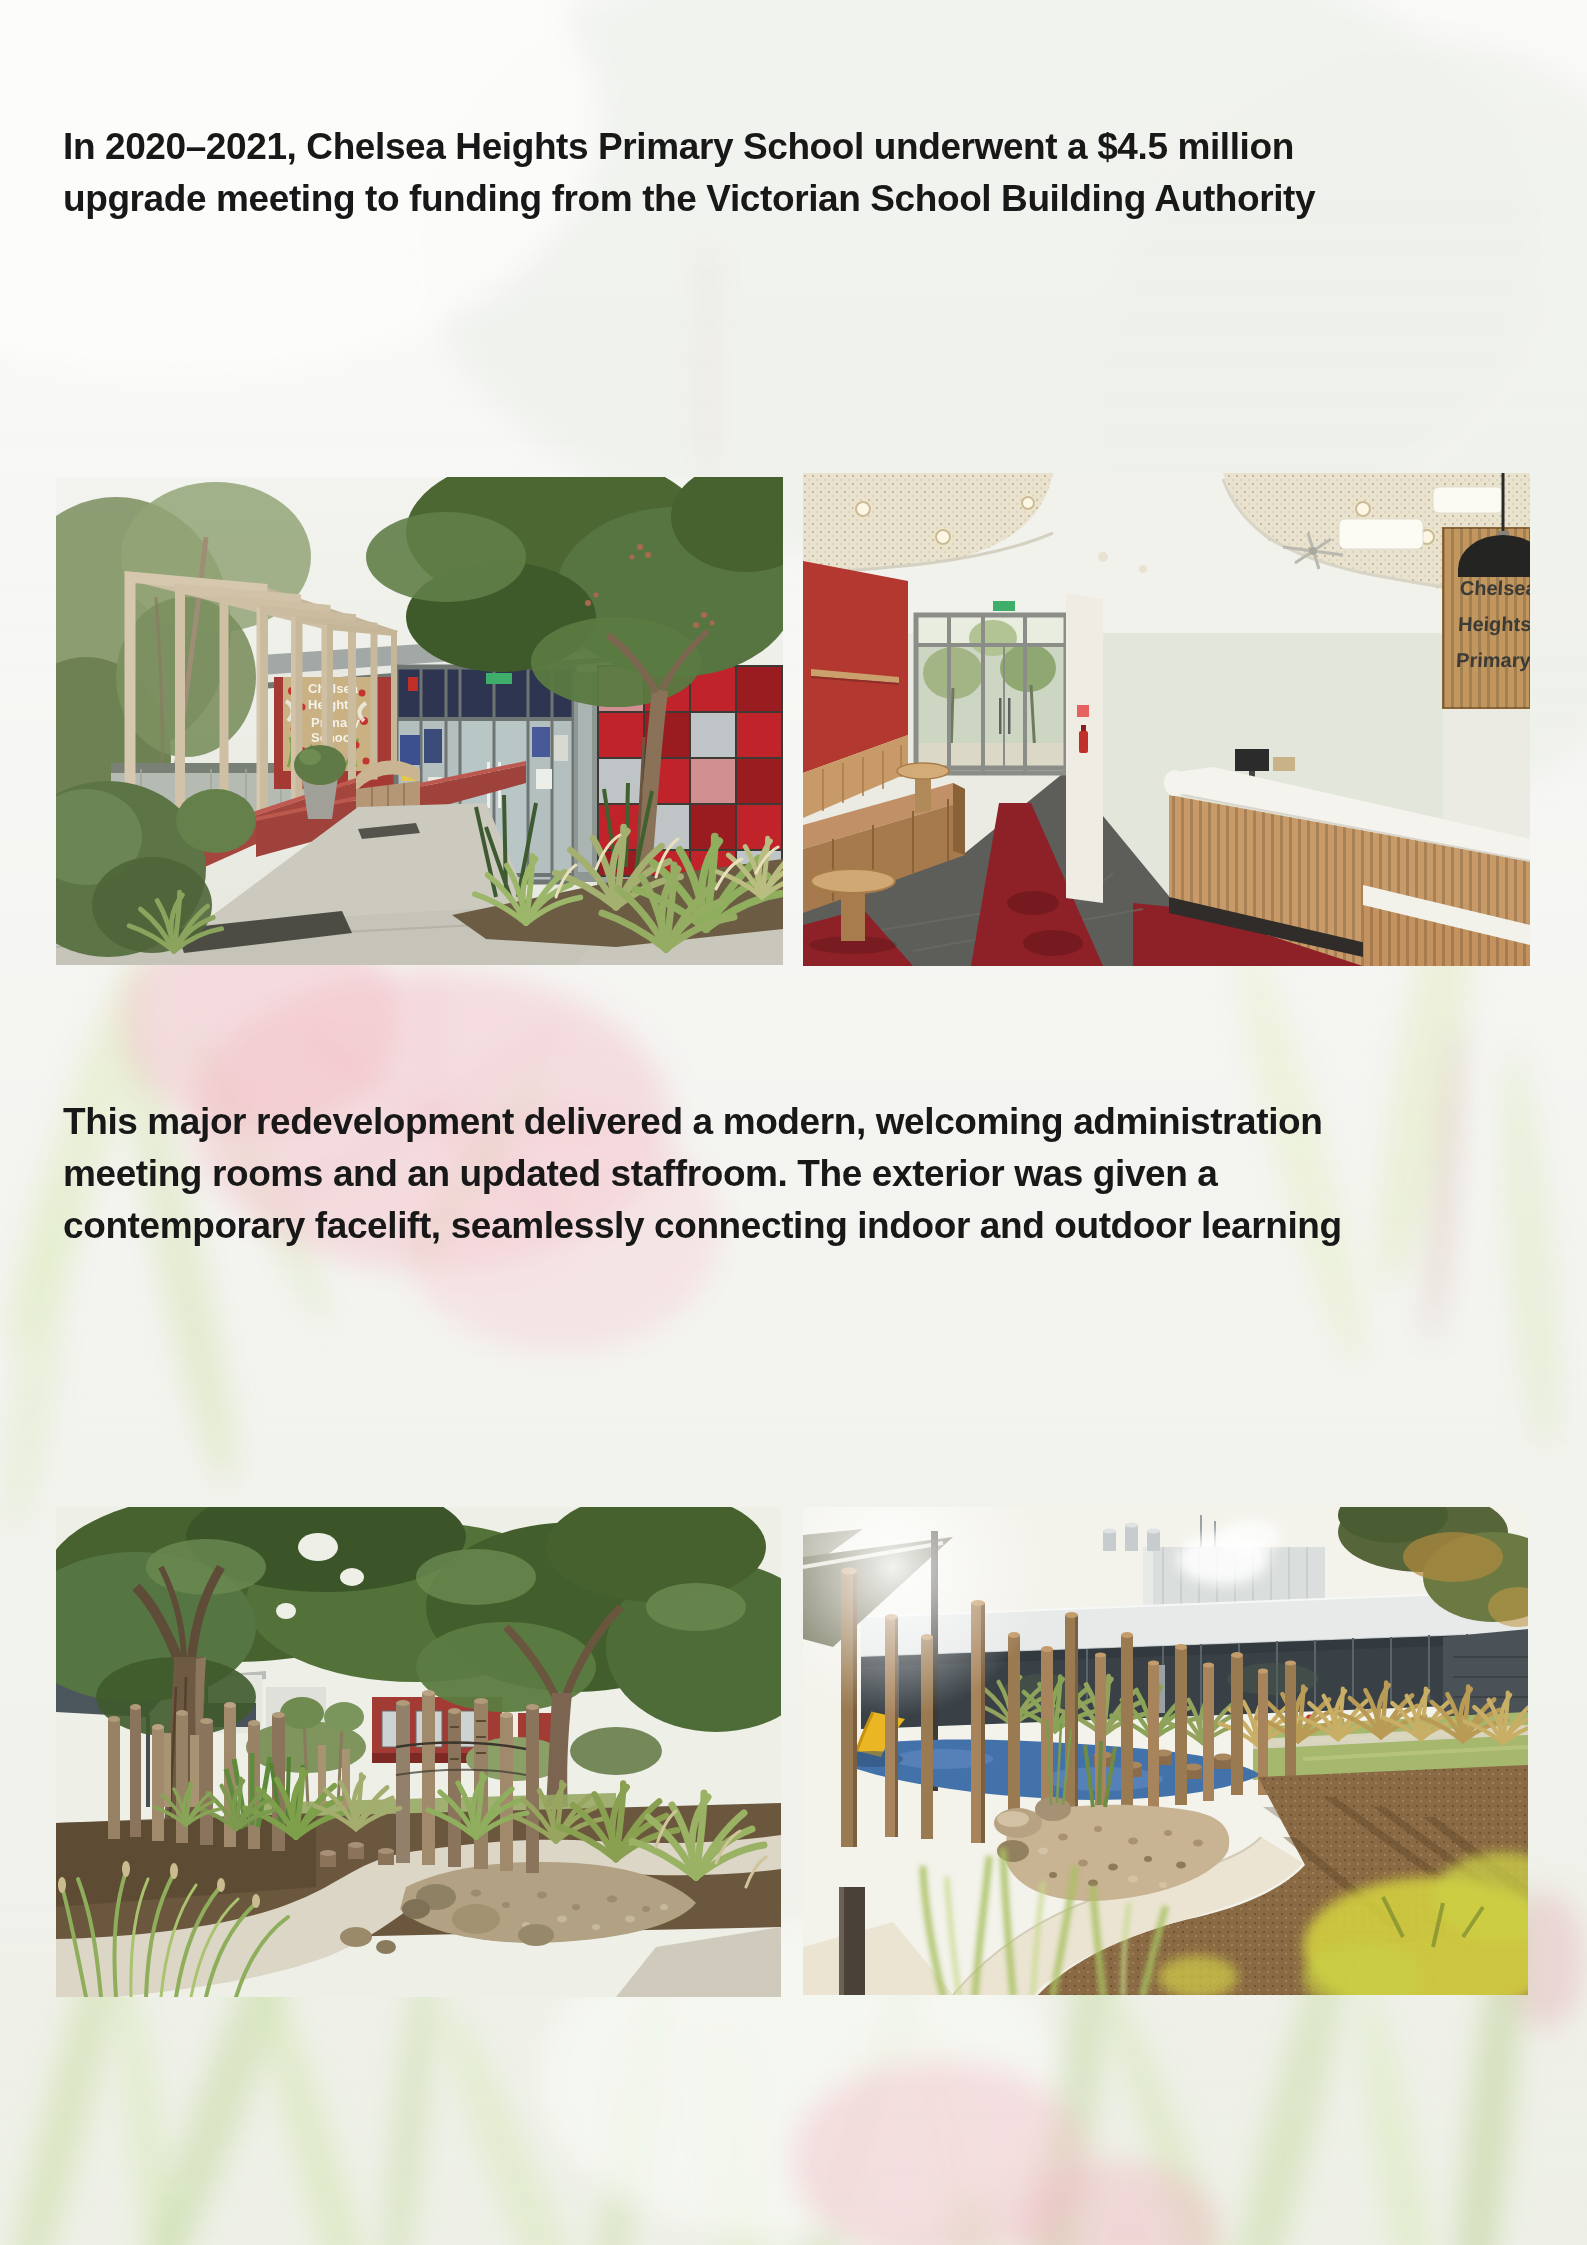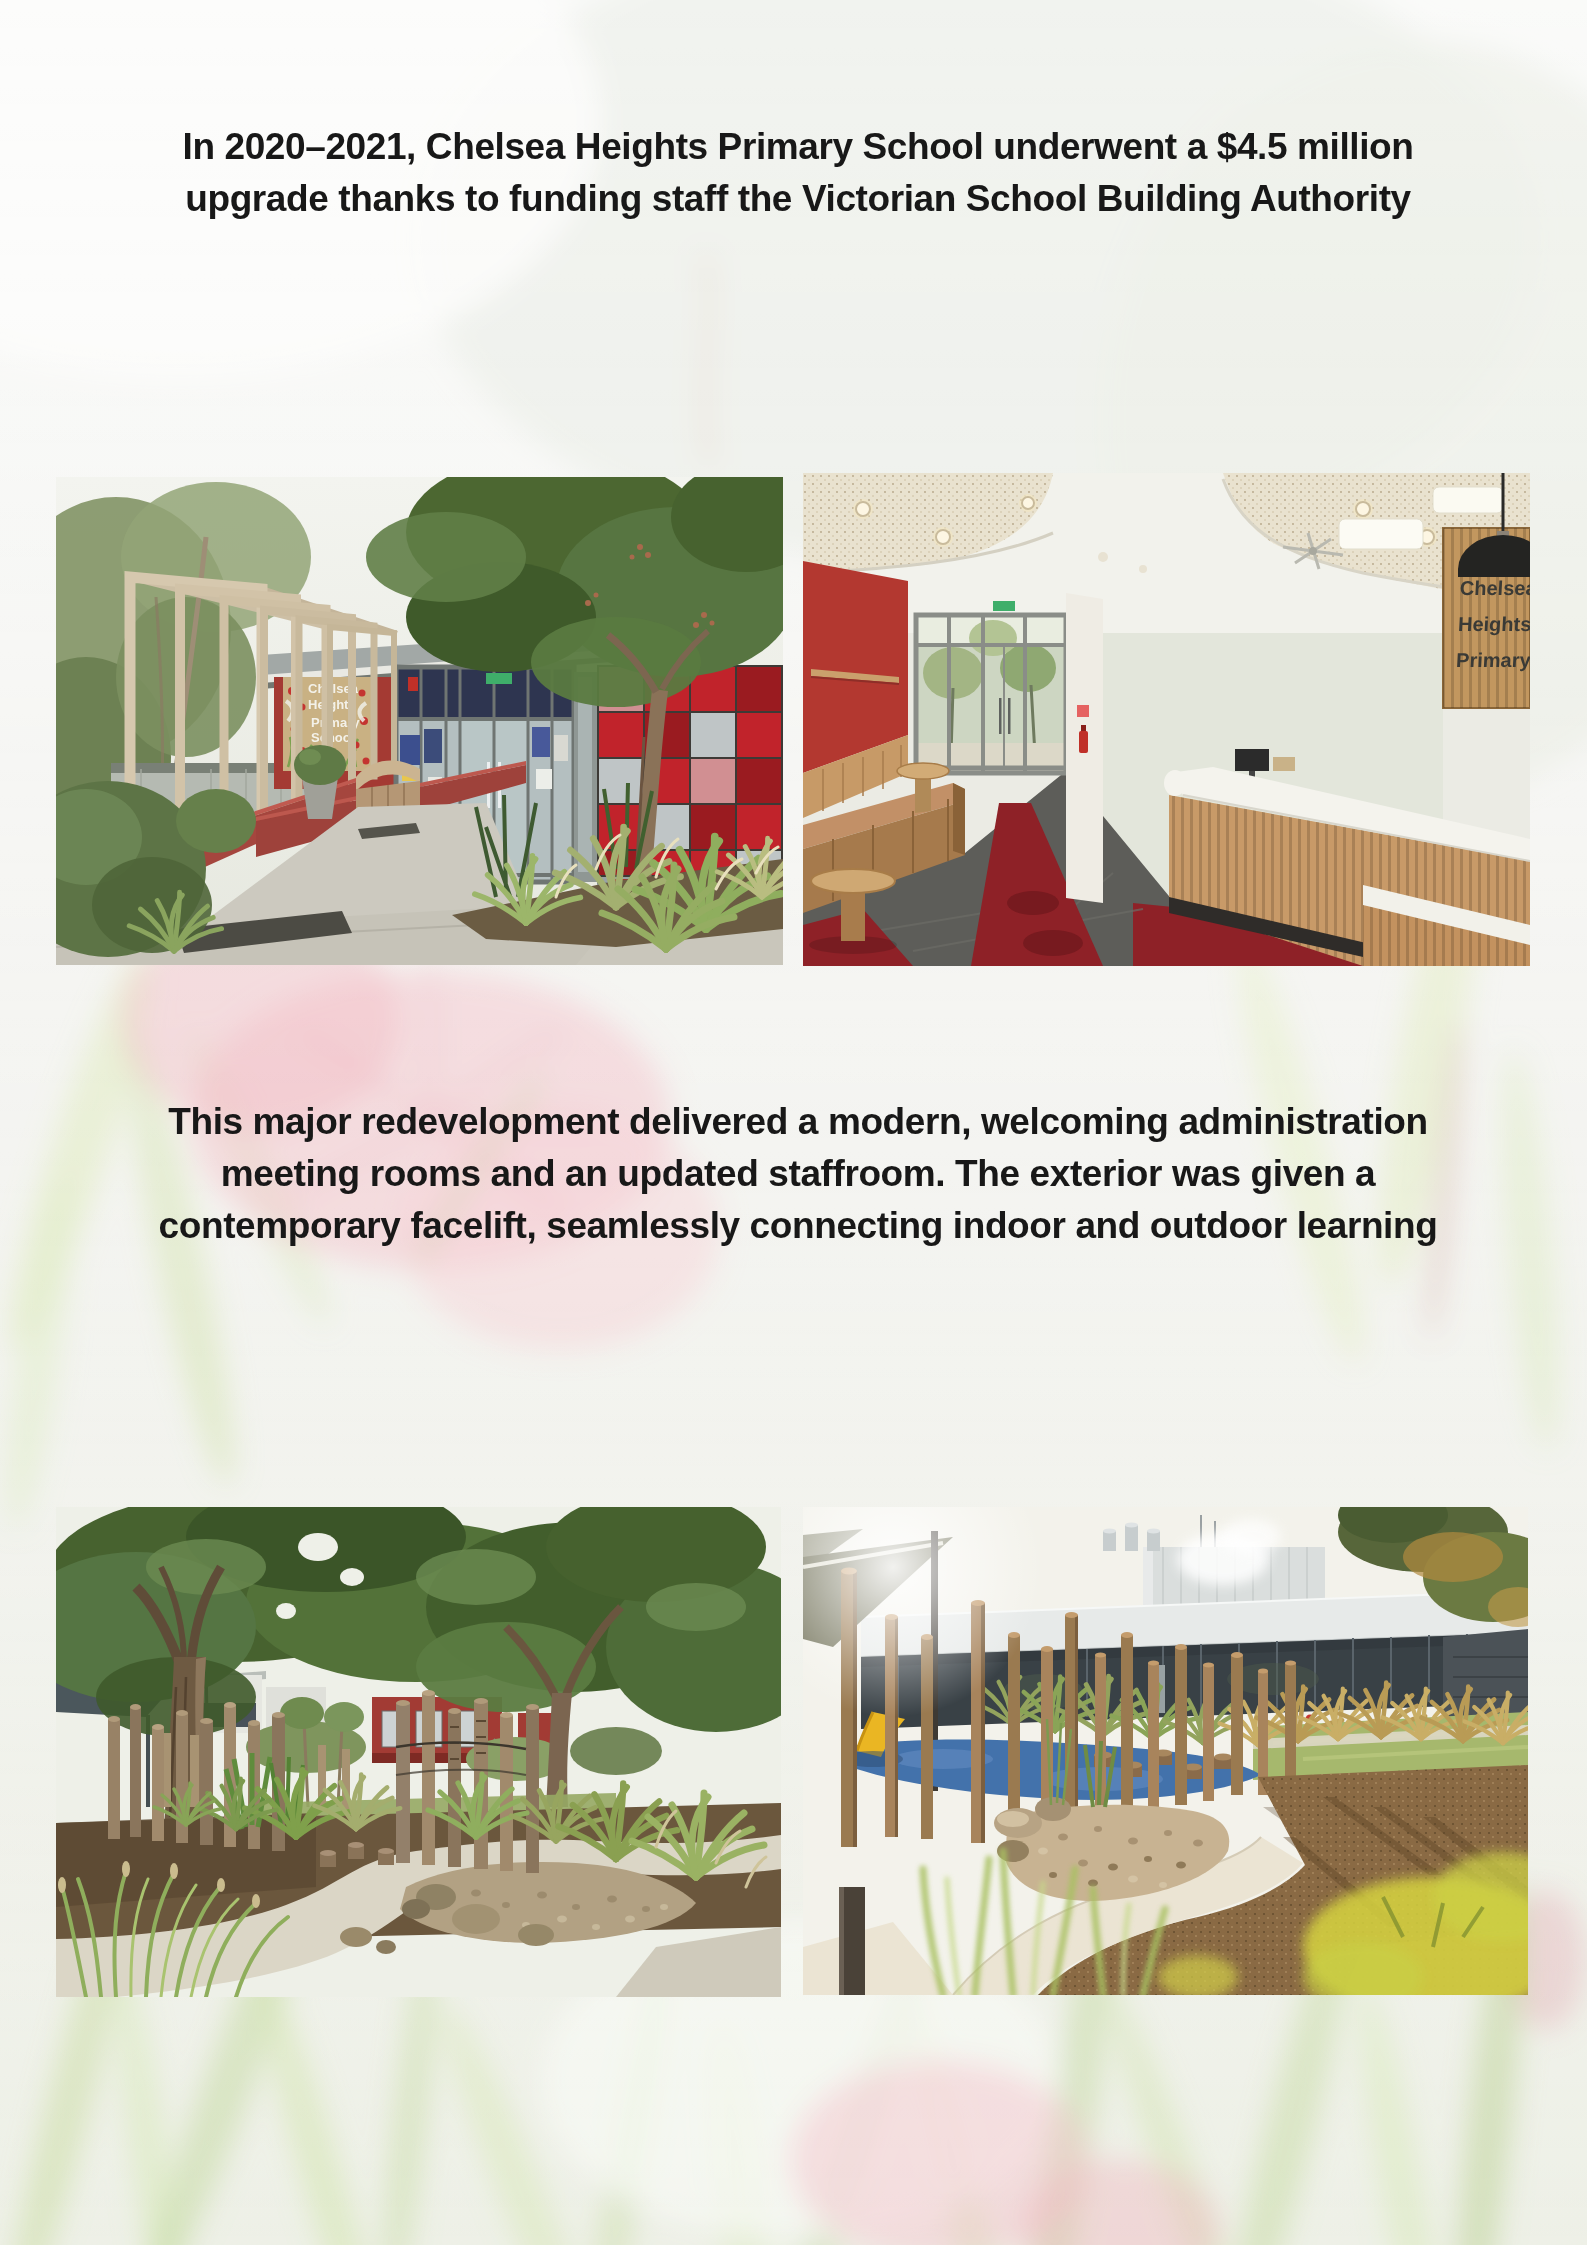--- a/index.html
+++ b/index.html
@@ -6,21 +6,21 @@
   .page{
     position:relative;width:1587px;height:2245px;overflow:hidden;
     background:#f1f2ec;
     font-family:"Liberation Sans",sans-serif;
   }
   .bg{position:absolute;left:0;top:0;width:1587px;height:2245px;}
   .para{
     position:absolute;left:63px;width:1470px;
     color:#181818;font-weight:700;font-size:37px;line-height:52px;letter-spacing:-0.4px;
   }
-  .ln{white-space:nowrap;text-align:center;}
+  .ln{white-space:nowrap;}
   #para-intro{top:121px;}
   #para-body{top:1096px;}
   .photo{position:absolute;margin:0;padding:0;display:block;}
   .photo svg{display:block;width:100%;height:100%;}
   #photo-entrance{left:56px;top:477px;width:727px;height:488px;}
   #photo-reception{left:803px;top:473px;width:727px;height:493px;}
   #photo-nature-trees{left:56px;top:1507px;width:725px;height:490px;}
   #photo-nature-building{left:803px;top:1507px;width:725px;height:488px;}
   text{font-family:"Liberation Sans",sans-serif;}
 </style>
@@ -127,21 +127,21 @@
       <ellipse cx="1490" cy="2120" rx="22" ry="240" fill="#a9c478" opacity="0.55" transform="rotate(6 1490 2120)"></ellipse>
       <ellipse cx="800" cy="2080" rx="260" ry="160" fill="#f4f6ef" opacity="0.8"></ellipse>
       <ellipse cx="940" cy="2160" rx="150" ry="100" fill="#f1b4bf" opacity="0.5"></ellipse>
       <ellipse cx="1120" cy="2230" rx="100" ry="70" fill="#eaa3b0" opacity="0.45"></ellipse>
     </g>
     <rect width="1587" height="2245" fill="url(#veil)"></rect>
   </svg>
 
   <div class="para" id="para-intro">
     <div class="ln">In 2020–2021, Chelsea Heights Primary School underwent a $4.5 million</div>
-    <div class="ln">upgrade thanks to funding staff the Victorian School Building Authority</div>
+    <div class="ln">upgrade meeting to funding from the Victorian School Building Authority</div>
   </div>
 
   <figure class="photo" id="photo-entrance">
   <svg viewBox="0 0 727 488">
     <defs>
       <linearGradient id="p1sky" x1="0" y1="0" x2="0" y2="1">
         <stop offset="0" stop-color="#f3f4ef"></stop>
             <stop offset="1" stop-color="#e6e8df"></stop>
       </linearGradient>
     </defs>

